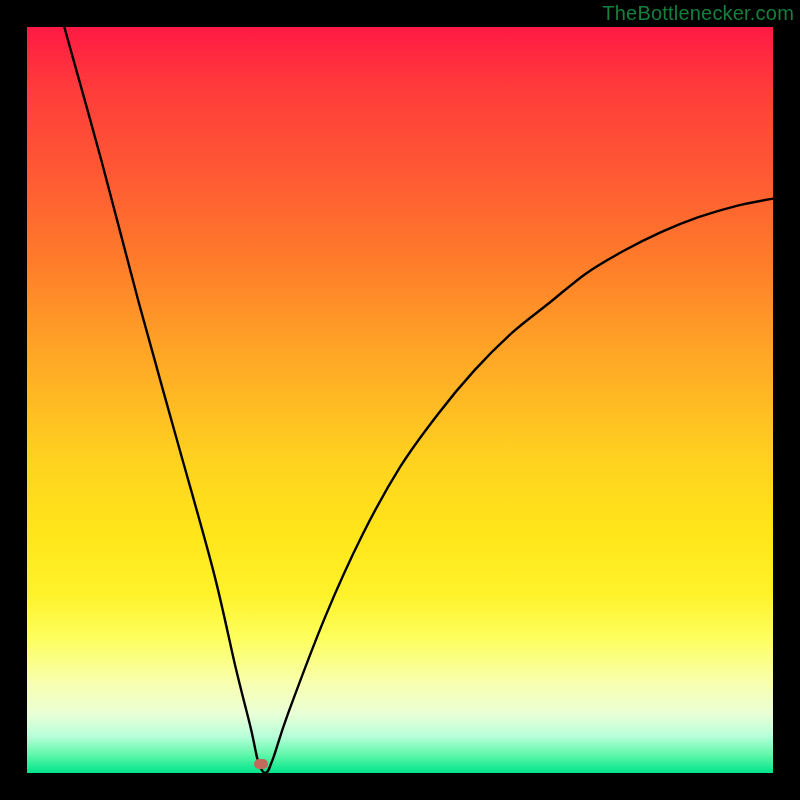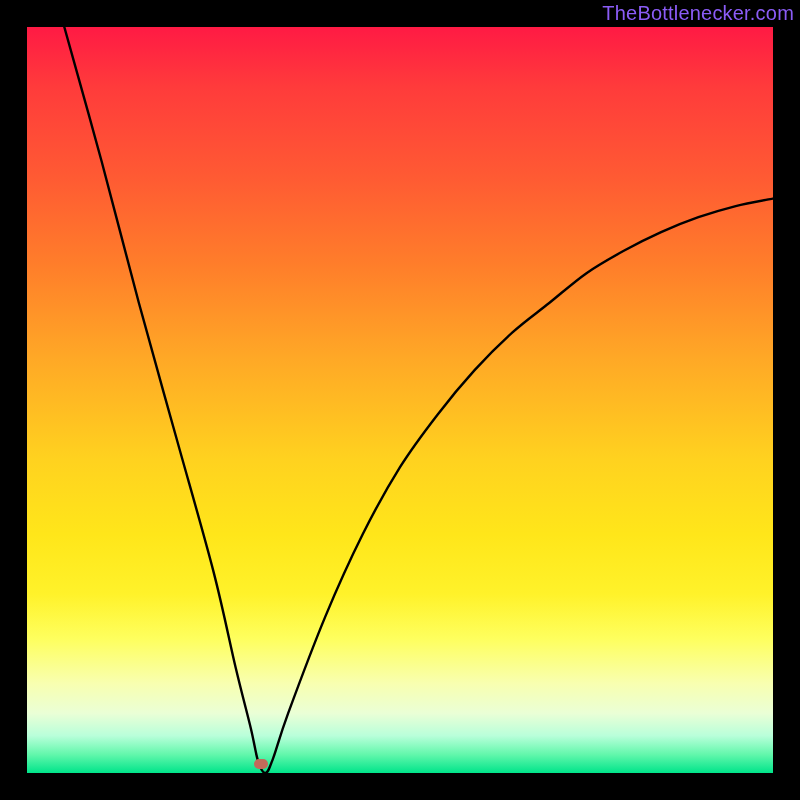--- a/index.html
+++ b/index.html
@@ -36,21 +36,21 @@
     );
   }
   svg.curve {
     position: absolute;
     inset: 0;
   }
   .watermark {
     position: absolute;
     top: 2px;
     right: 6px;
-    color: #8b5cf6;
+    color: #15803d;
     font-size: 20px;
     letter-spacing: 0.2px;
     font-weight: 400;
     user-select: none;
   }
   .marker {
     position: absolute;
     width: 14px;
     height: 10px;
     border-radius: 5px;

